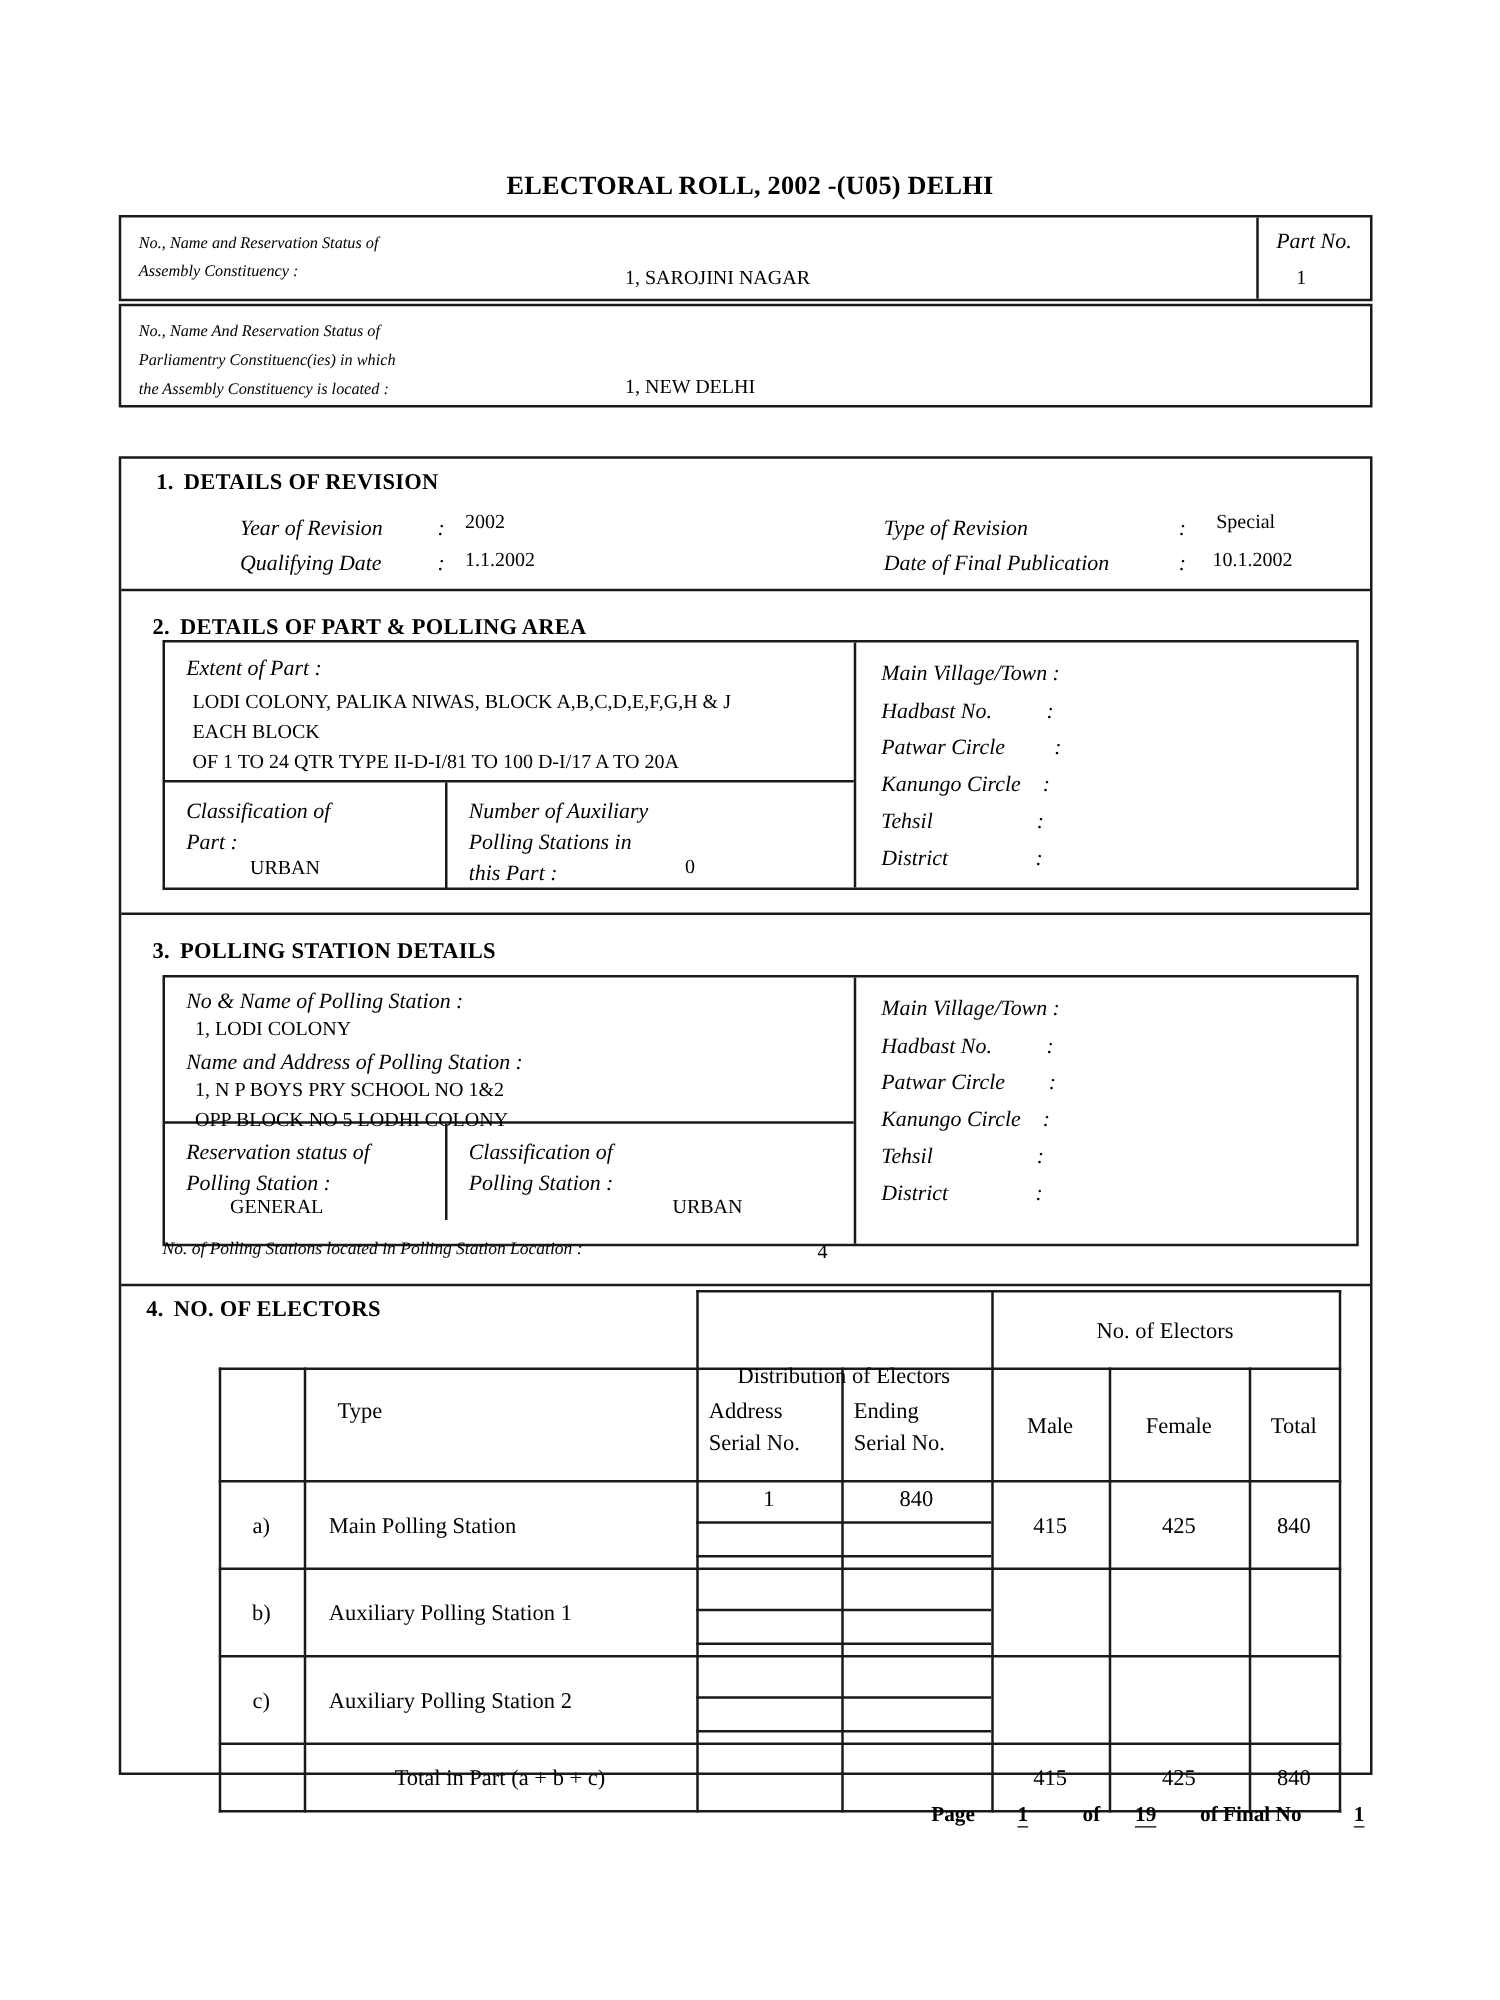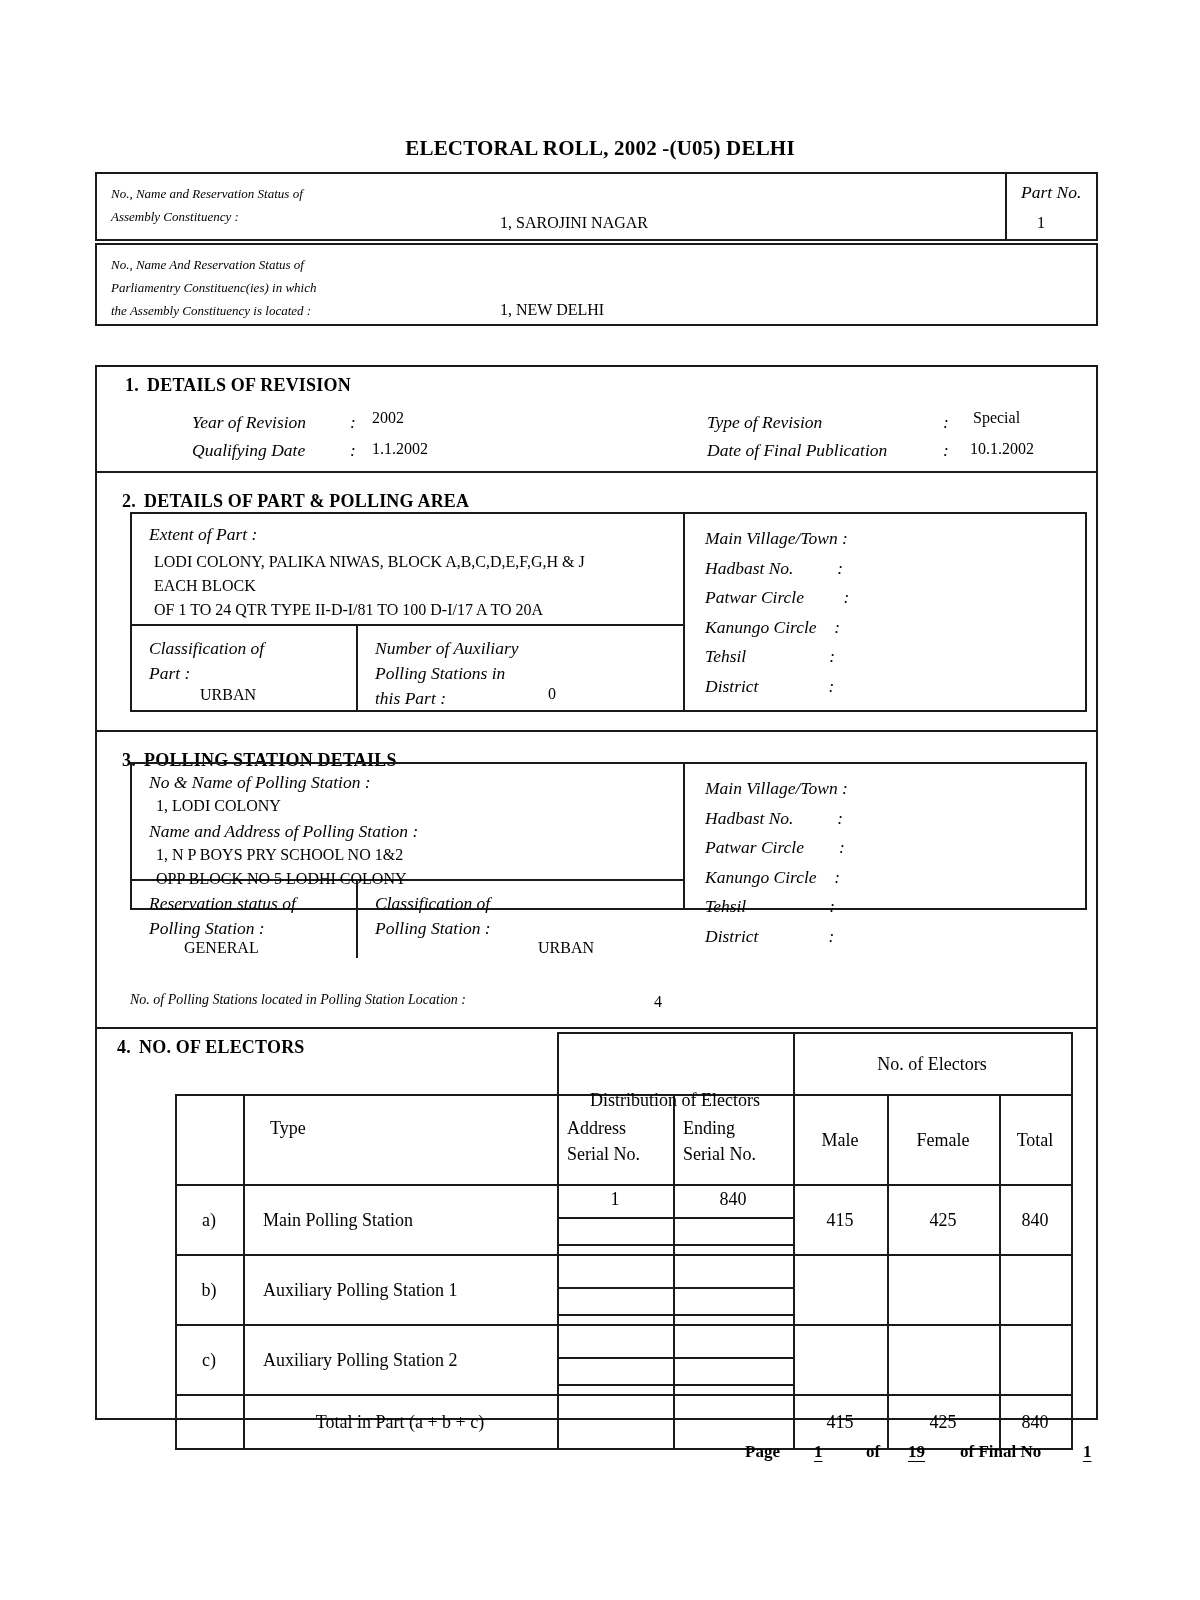--- a/index.html
+++ b/index.html
@@ -227,23 +227,23 @@
   }
   .village-list .vl-row { white-space: pre; }
 
   
   #sec3-divider { top: 363px; }
   #sec3-heading { left: 25px; top: 383px; }
 
   #sec3-inner {
     position: absolute;
     left: 33px;
-    top: 395px;
+    top: 413px;
     width: 957px;
-    height: 148px;
+    height: 217px;
     border: 2px solid #1a1a1a;
     box-sizing: border-box;
   }
   #sec3-left {
     position: absolute;
     left: 0; top: 0;
     width: 553px;
     height: 100%;
     border-right: 2px solid #1a1a1a;
     box-sizing: border-box;

